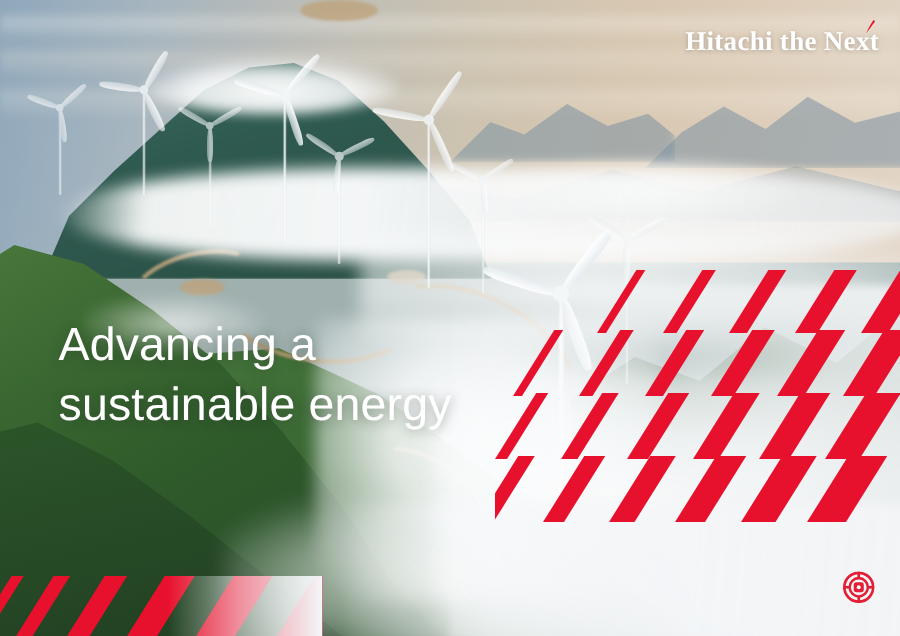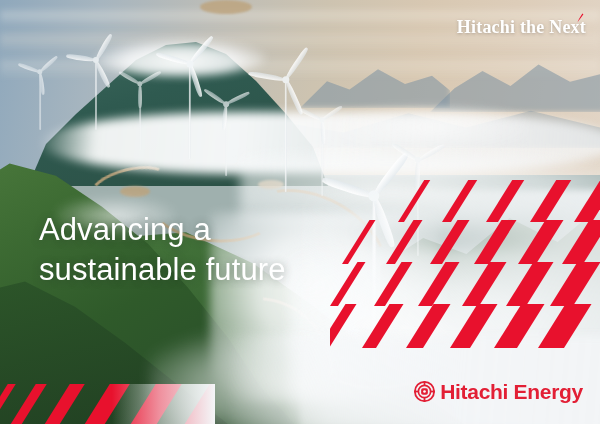--- a/index.html
+++ b/index.html
@@ -524,32 +524,31 @@
     <span class="tagline">
       <span>Hitachi the Next</span>
       <svg class="accent" viewBox="0 0 8 10">
         <path d="M6.4 0.4 C5.0 2.4 3.2 5.2 1.4 9.4 C3.6 6.6 5.6 3.6 7.4 1.2 Z" fill="#e8112d"></path>
       </svg>
     </span>
   </div>
 
   <div class="headline">
     <span class="ln">Advancing a</span>
-    <span class="ln">sustainable future</span>
+    <span class="ln">sustainable energy</span>
   </div>
 
   <div class="he-logo">
     <svg class="mark" viewBox="0 0 40 40">
       <circle cx="20" cy="20" r="18.3" fill="none" stroke="#e21f35" stroke-width="3.4"></circle>
       <circle cx="20" cy="20" r="11.6" fill="none" stroke="#e21f35" stroke-width="3.2"></circle>
       <rect x="13.6" y="13.6" width="12.8" height="12.8" rx="3.4" fill="#e21f35"></rect>
       <circle cx="20" cy="20" r="2.5" fill="#ffffff"></circle>
       <g fill="#e21f35">
         <rect x="18.3" y="0" width="3.4" height="8"></rect>
         <rect x="18.3" y="32" width="3.4" height="8"></rect>
         <rect x="0" y="18.3" width="8" height="3.4"></rect>
         <rect x="32" y="18.3" width="8" height="3.4"></rect>
       </g>
     </svg>
-    <span class="he-word">Hitachi Energy</span>
   </div>
 
 </div>
 
 </body></html>

